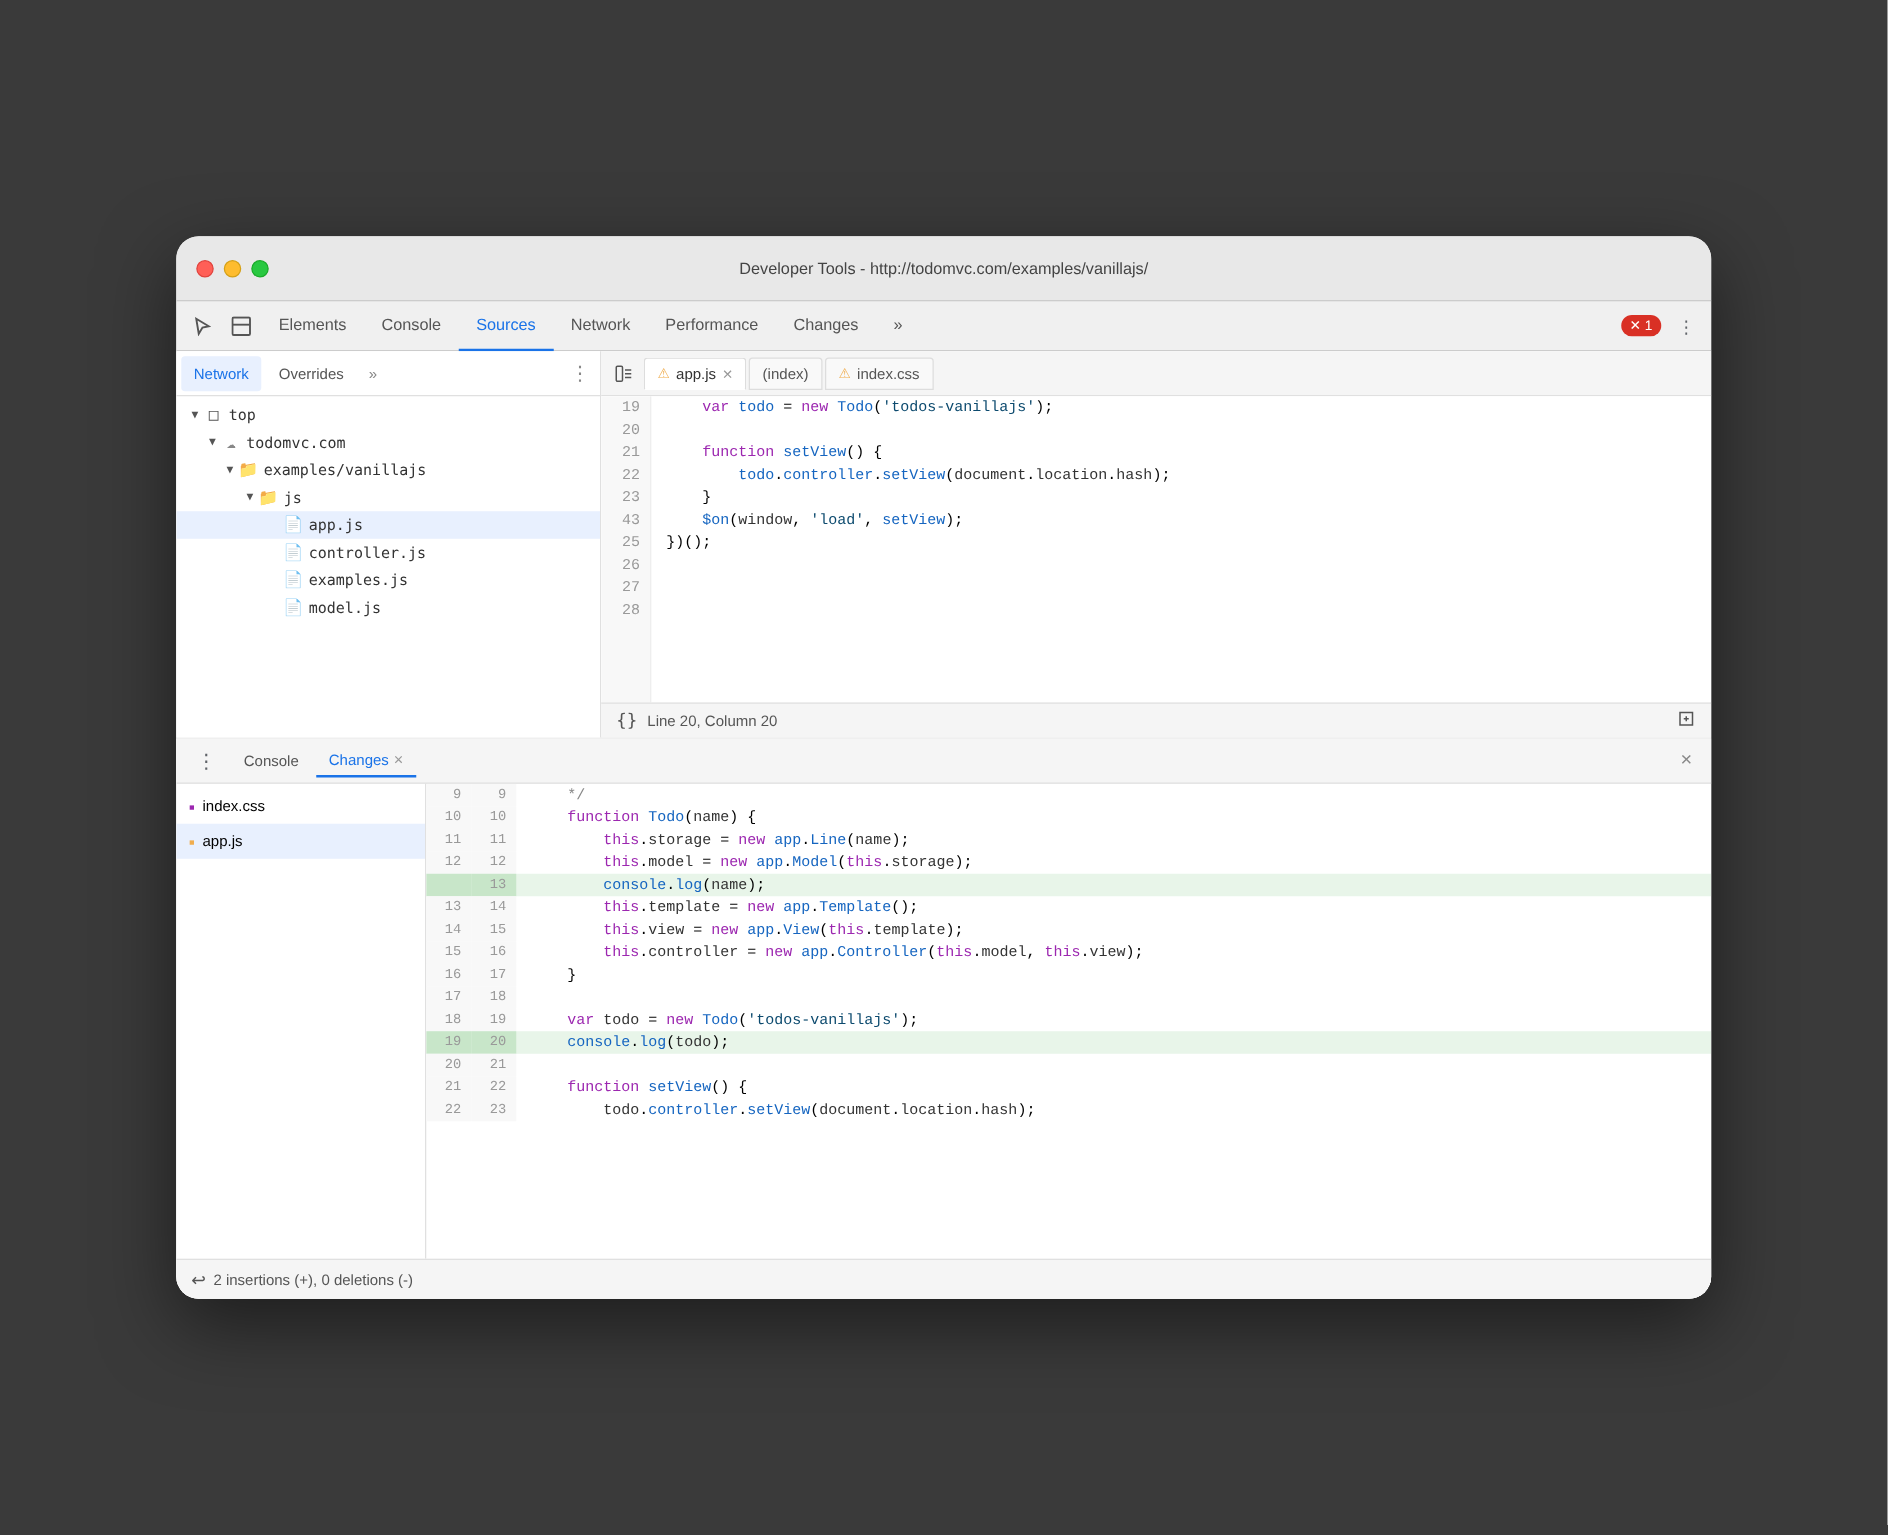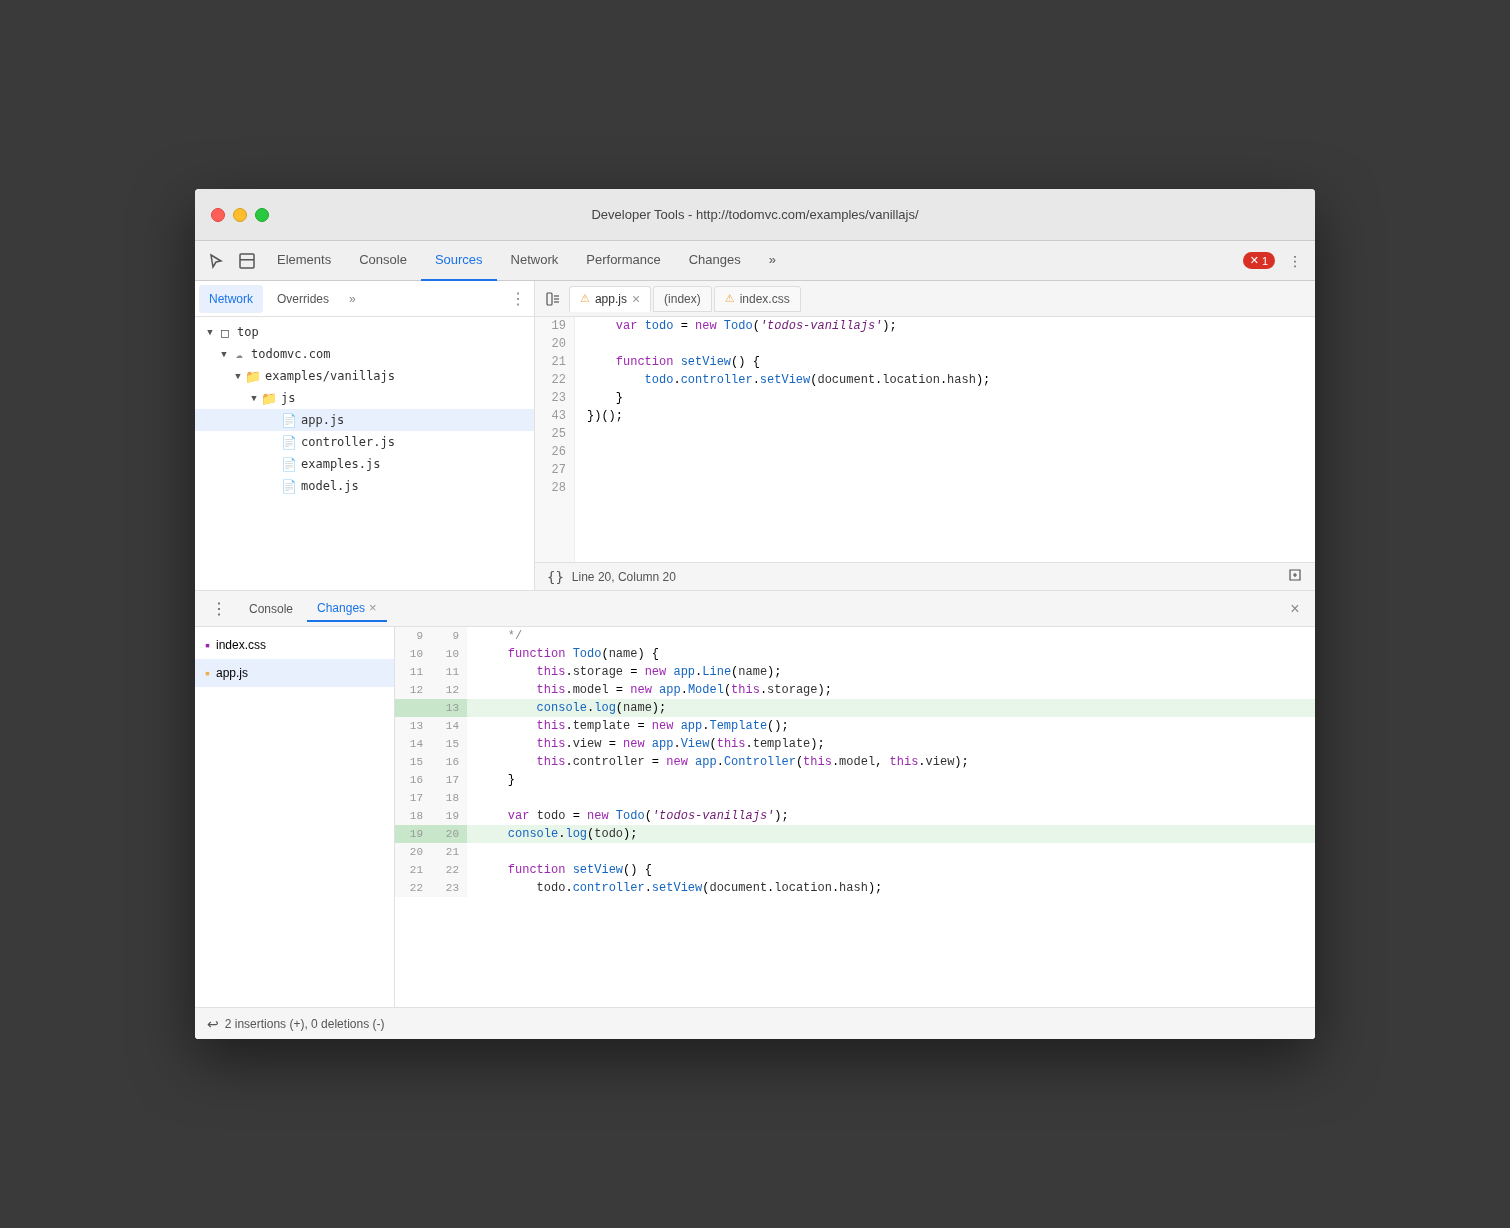--- a/index.html
+++ b/index.html
@@ -5,23 +5,23 @@
     * { box-sizing: border-box; margin: 0; padding: 0; }
     body {
       background: #3a3a3a;
       display: flex;
       justify-content: center;
       align-items: center;
       min-height: 100vh;
       font-family: -apple-system, BlinkMacSystemFont, 'Helvetica Neue', sans-serif;
     }
     .devtools-window {
-      width: 1120px;
+      width: 1228px;
       background: #f5f5f5;
-      border-radius: 4px;
+      border-radius: 18px;
       overflow: hidden;
       box-shadow: 0 20px 60px rgba(0,0,0,0.5);
     }
     
     .title-bar {
       background: #e8e8e8;
       height: 52px;
       display: flex;
       align-items: center;
       padding: 0 16px;
@@ -276,21 +276,21 @@
       padding: 0 12px;
       font-family: 'Courier New', monospace;
       font-size: 12px;
     }
     .code-line {
       height: 18px;
       line-height: 18px;
       white-space: pre;
     }
     .kw { color: #9c27b0; }
-    .str { color: #701a75; font-style: italic; }
+    .str { color: #0c4a6e; }
     .var-name { color: #1565c0; }
     .cm { color: #888; }
     .status-bar {
       height: 28px;
       border-top: 1px solid #e0e0e0;
       background: #f5f5f5;
       display: flex;
       align-items: center;
       padding: 0 12px;
       font-size: 12px;
@@ -575,20 +575,21 @@
             <div class="line-number">26</div>
             <div class="line-number">27</div>
             <div class="line-number">28</div>
           </div>
           <div class="code-content">
             <div class="code-line">    <span class="kw">var</span> <span class="var-name">todo</span> = <span class="kw">new</span> <span style="color:#1565c0;">Todo</span>(<span class="str">'todos-vanillajs'</span>);</div>
             <div class="code-line">&nbsp;</div>
             <div class="code-line">    <span class="kw">function</span> <span style="color:#1565c0;">setView</span>() {</div>
             <div class="code-line">        <span class="var-name">todo</span>.<span style="color:#1565c0;">controller</span>.<span style="color:#1565c0;">setView</span>(<span style="color:#333;">document</span>.<span style="color:#333;">location</span>.<span style="color:#333;">hash</span>);</div>
             <div class="code-line">    }</div>
+            <div class="code-line">    <span style="color:#1565c0;">$on</span>(<span style="color:#333;">window</span>, <span class="str">'load'</span>, <span style="color:#1565c0;">setView</span>);</div>
             <div class="code-line">})();</div>
             <div class="code-line">&nbsp;</div>
           </div>
         </div>
         <div class="status-bar">
           <span style="font-family:monospace;font-size:14px;">{}</span>
           <span>Line 20, Column 20</span>
           <span class="status-bar-right">
             <svg width="16" height="16" viewBox="0 0 16 16">
               <path d="M3 3h10v10H3z" stroke="#555" stroke-width="1.2" fill="none"></path>

